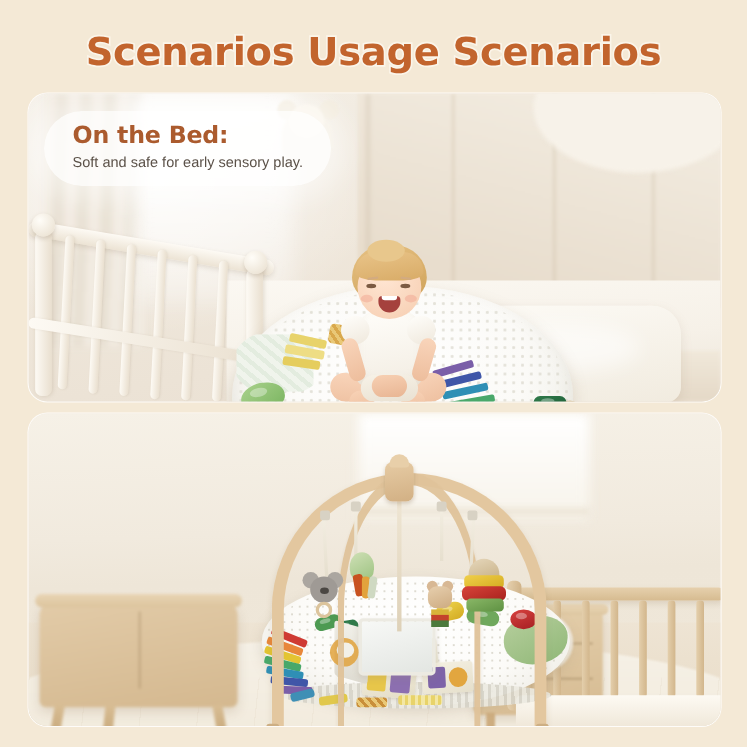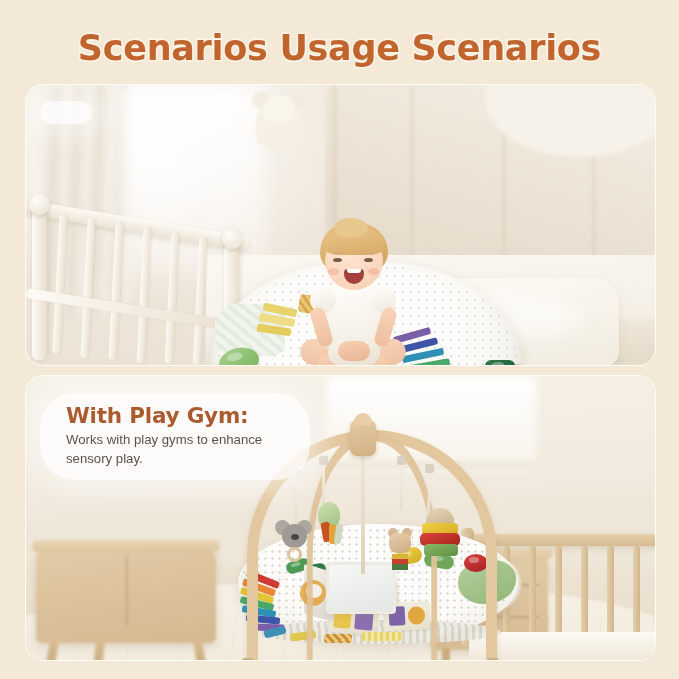--- a/index.html
+++ b/index.html
@@ -526,20 +526,22 @@
       <div class="baby-cheek" style="left:34px;top:45px"></div>
       <div class="baby-cheek" style="left:74px;top:45px"></div>
       <div class="baby-mouth">
           <div class="baby-tooth"></div>
         </div>
     </div>
 
   </div>
 
   <div class="label-pill" id="label-bed">
+    <div class="label-heading">On the Bed:</div>
+    <div class="label-sub">Soft and safe for early sensory play.</div>
   </div>
 </section>
 
 <section class="panel" id="panel-gym">
   <div class="scene">
 
     <div class="gym-wall"></div>
     <div class="gym-window"></div>
     <div class="gym-window-frame"></div>
     <div class="gym-floor"></div>
@@ -670,17 +672,13 @@
 
     <div class="mirror-card" style="left:278px;top:186px;z-index:22">
       <div class="mirror-side"></div>
       <div class="mirror-face"></div>
       <div style="position:absolute;left:-4px;top:18px;width:26px;height:26px;border-radius:50%;background:#e0a23c;opacity:.85"></div>
       <div style="position:absolute;left:2px;top:22px;width:16px;height:14px;border-radius:50%;background:#f2f0e8"></div>
     </div>
 
   </div>
 
-  <div class="label-pill" id="label-gym">
-    <div class="label-heading">With Play Gym:</div>
-    <div class="label-sub">Works with play gyms to enhance sensory play.</div>
-  </div>
 </section>
 
 </body></html>

